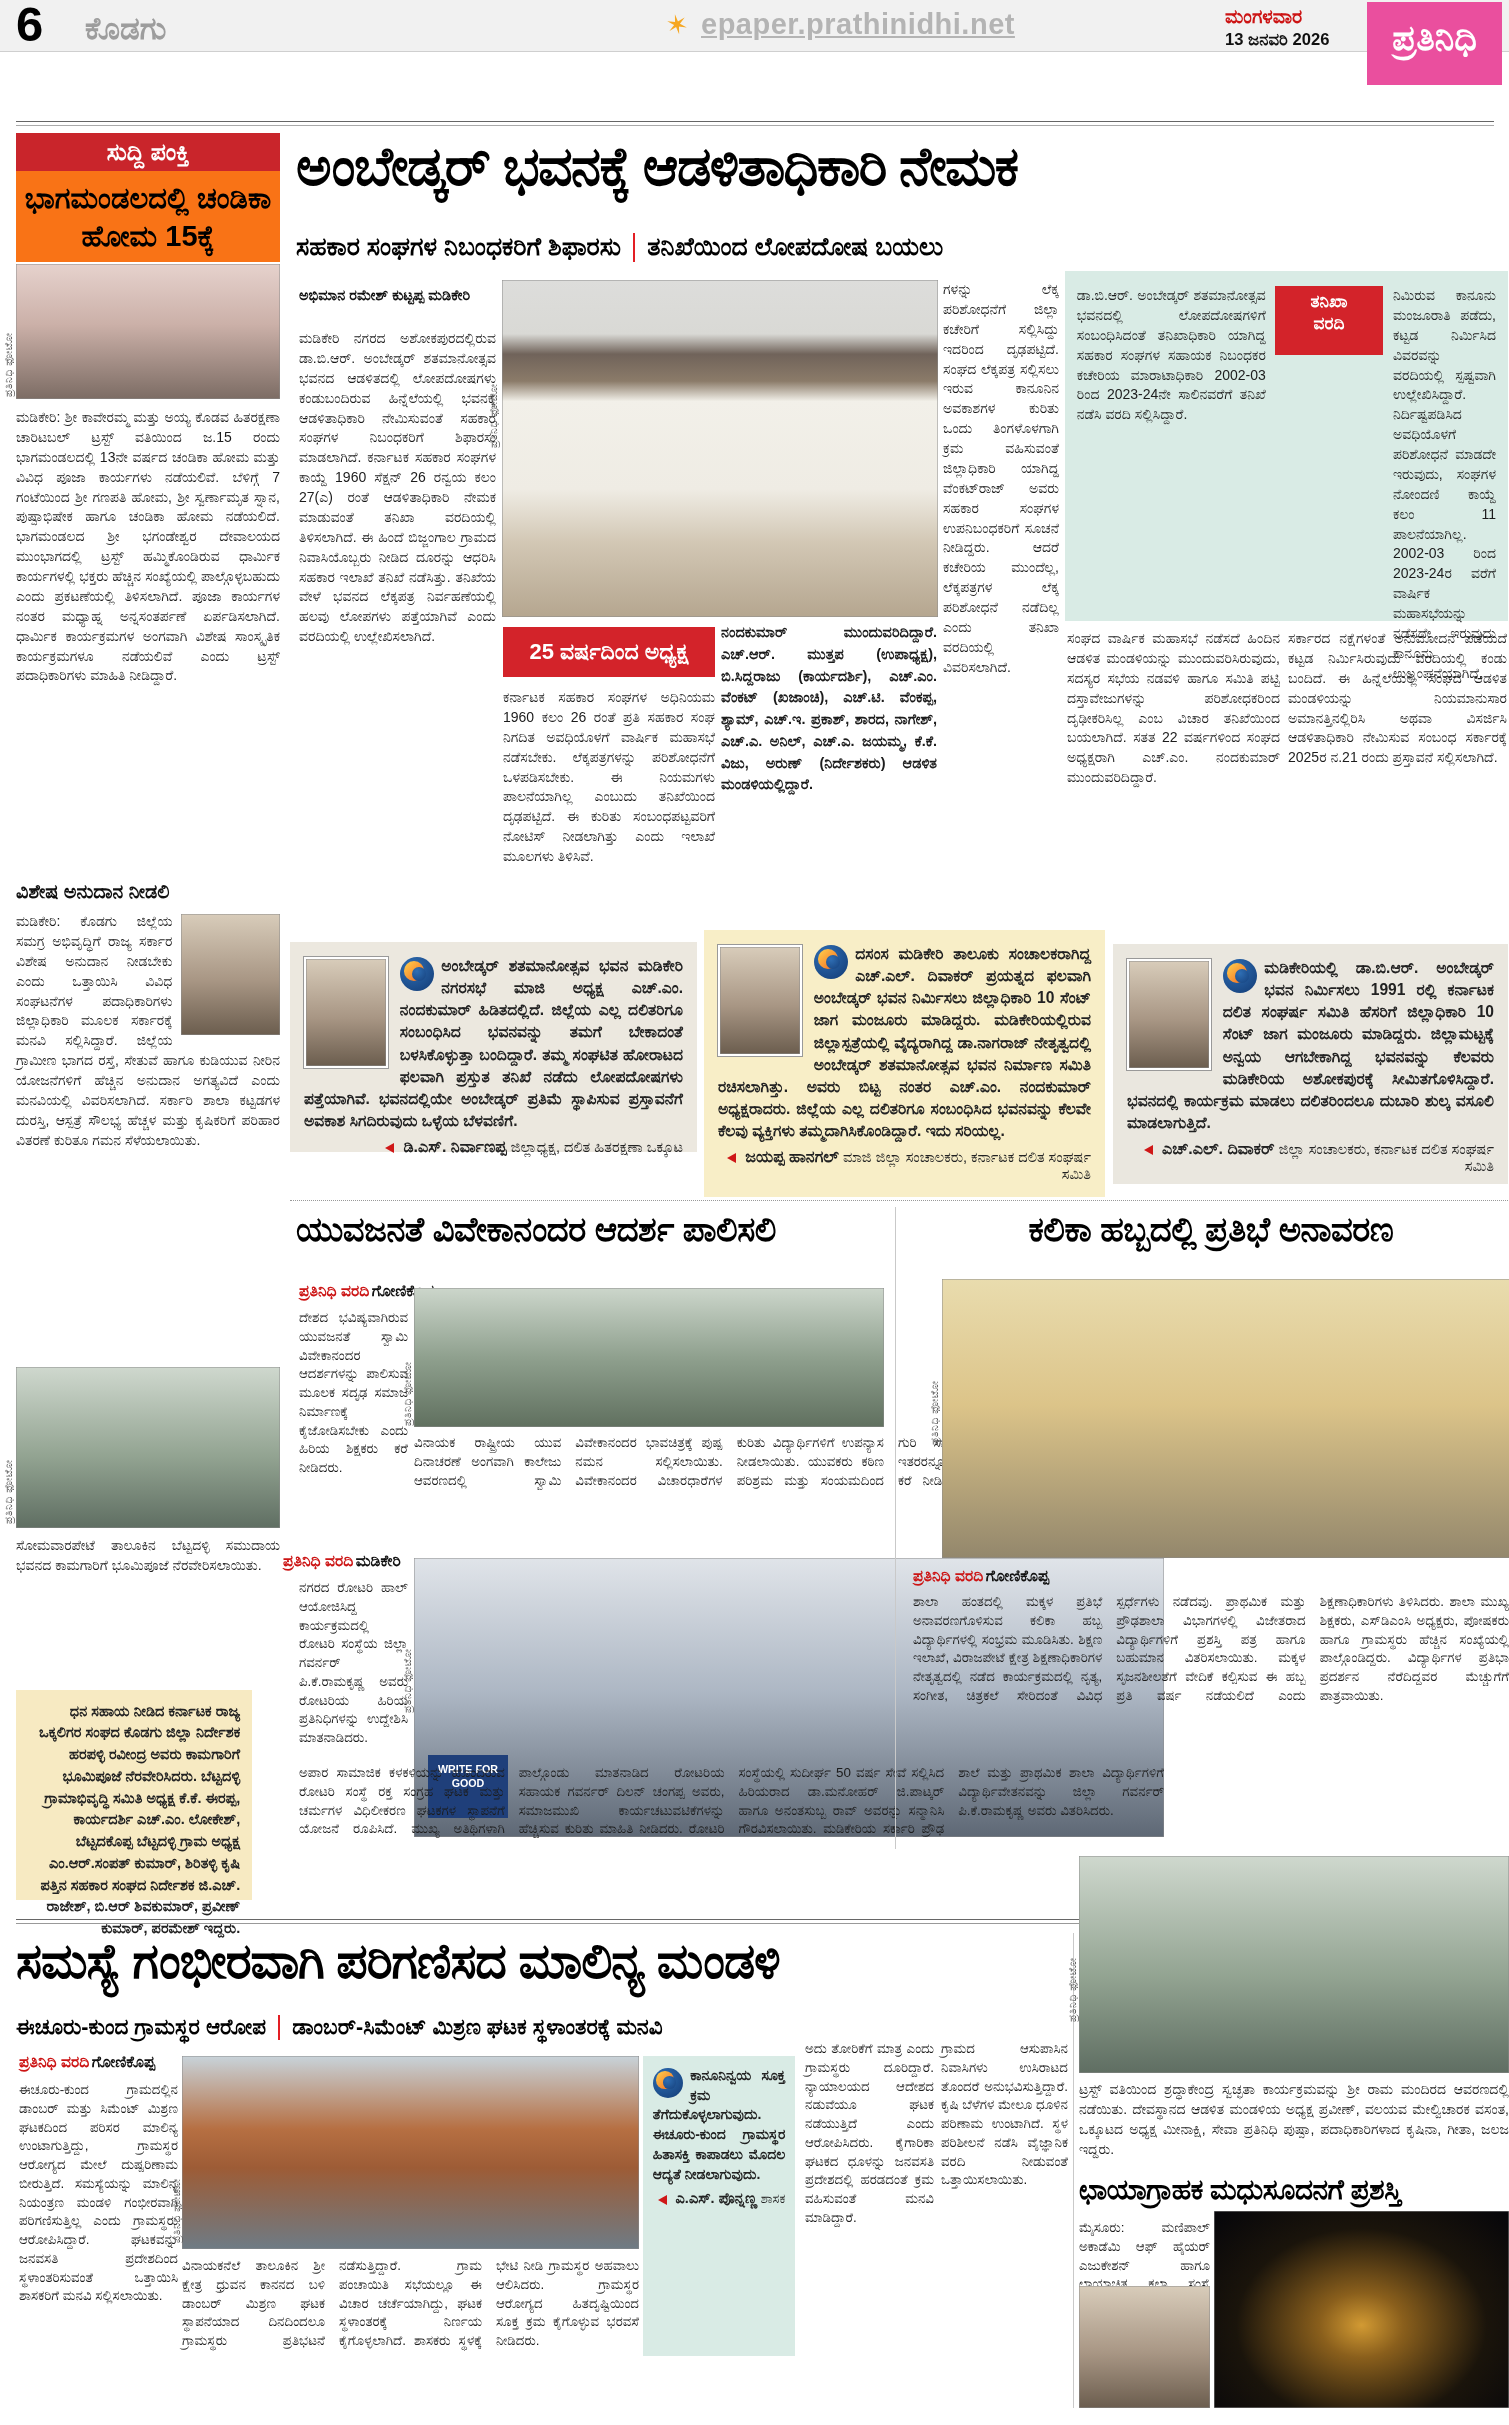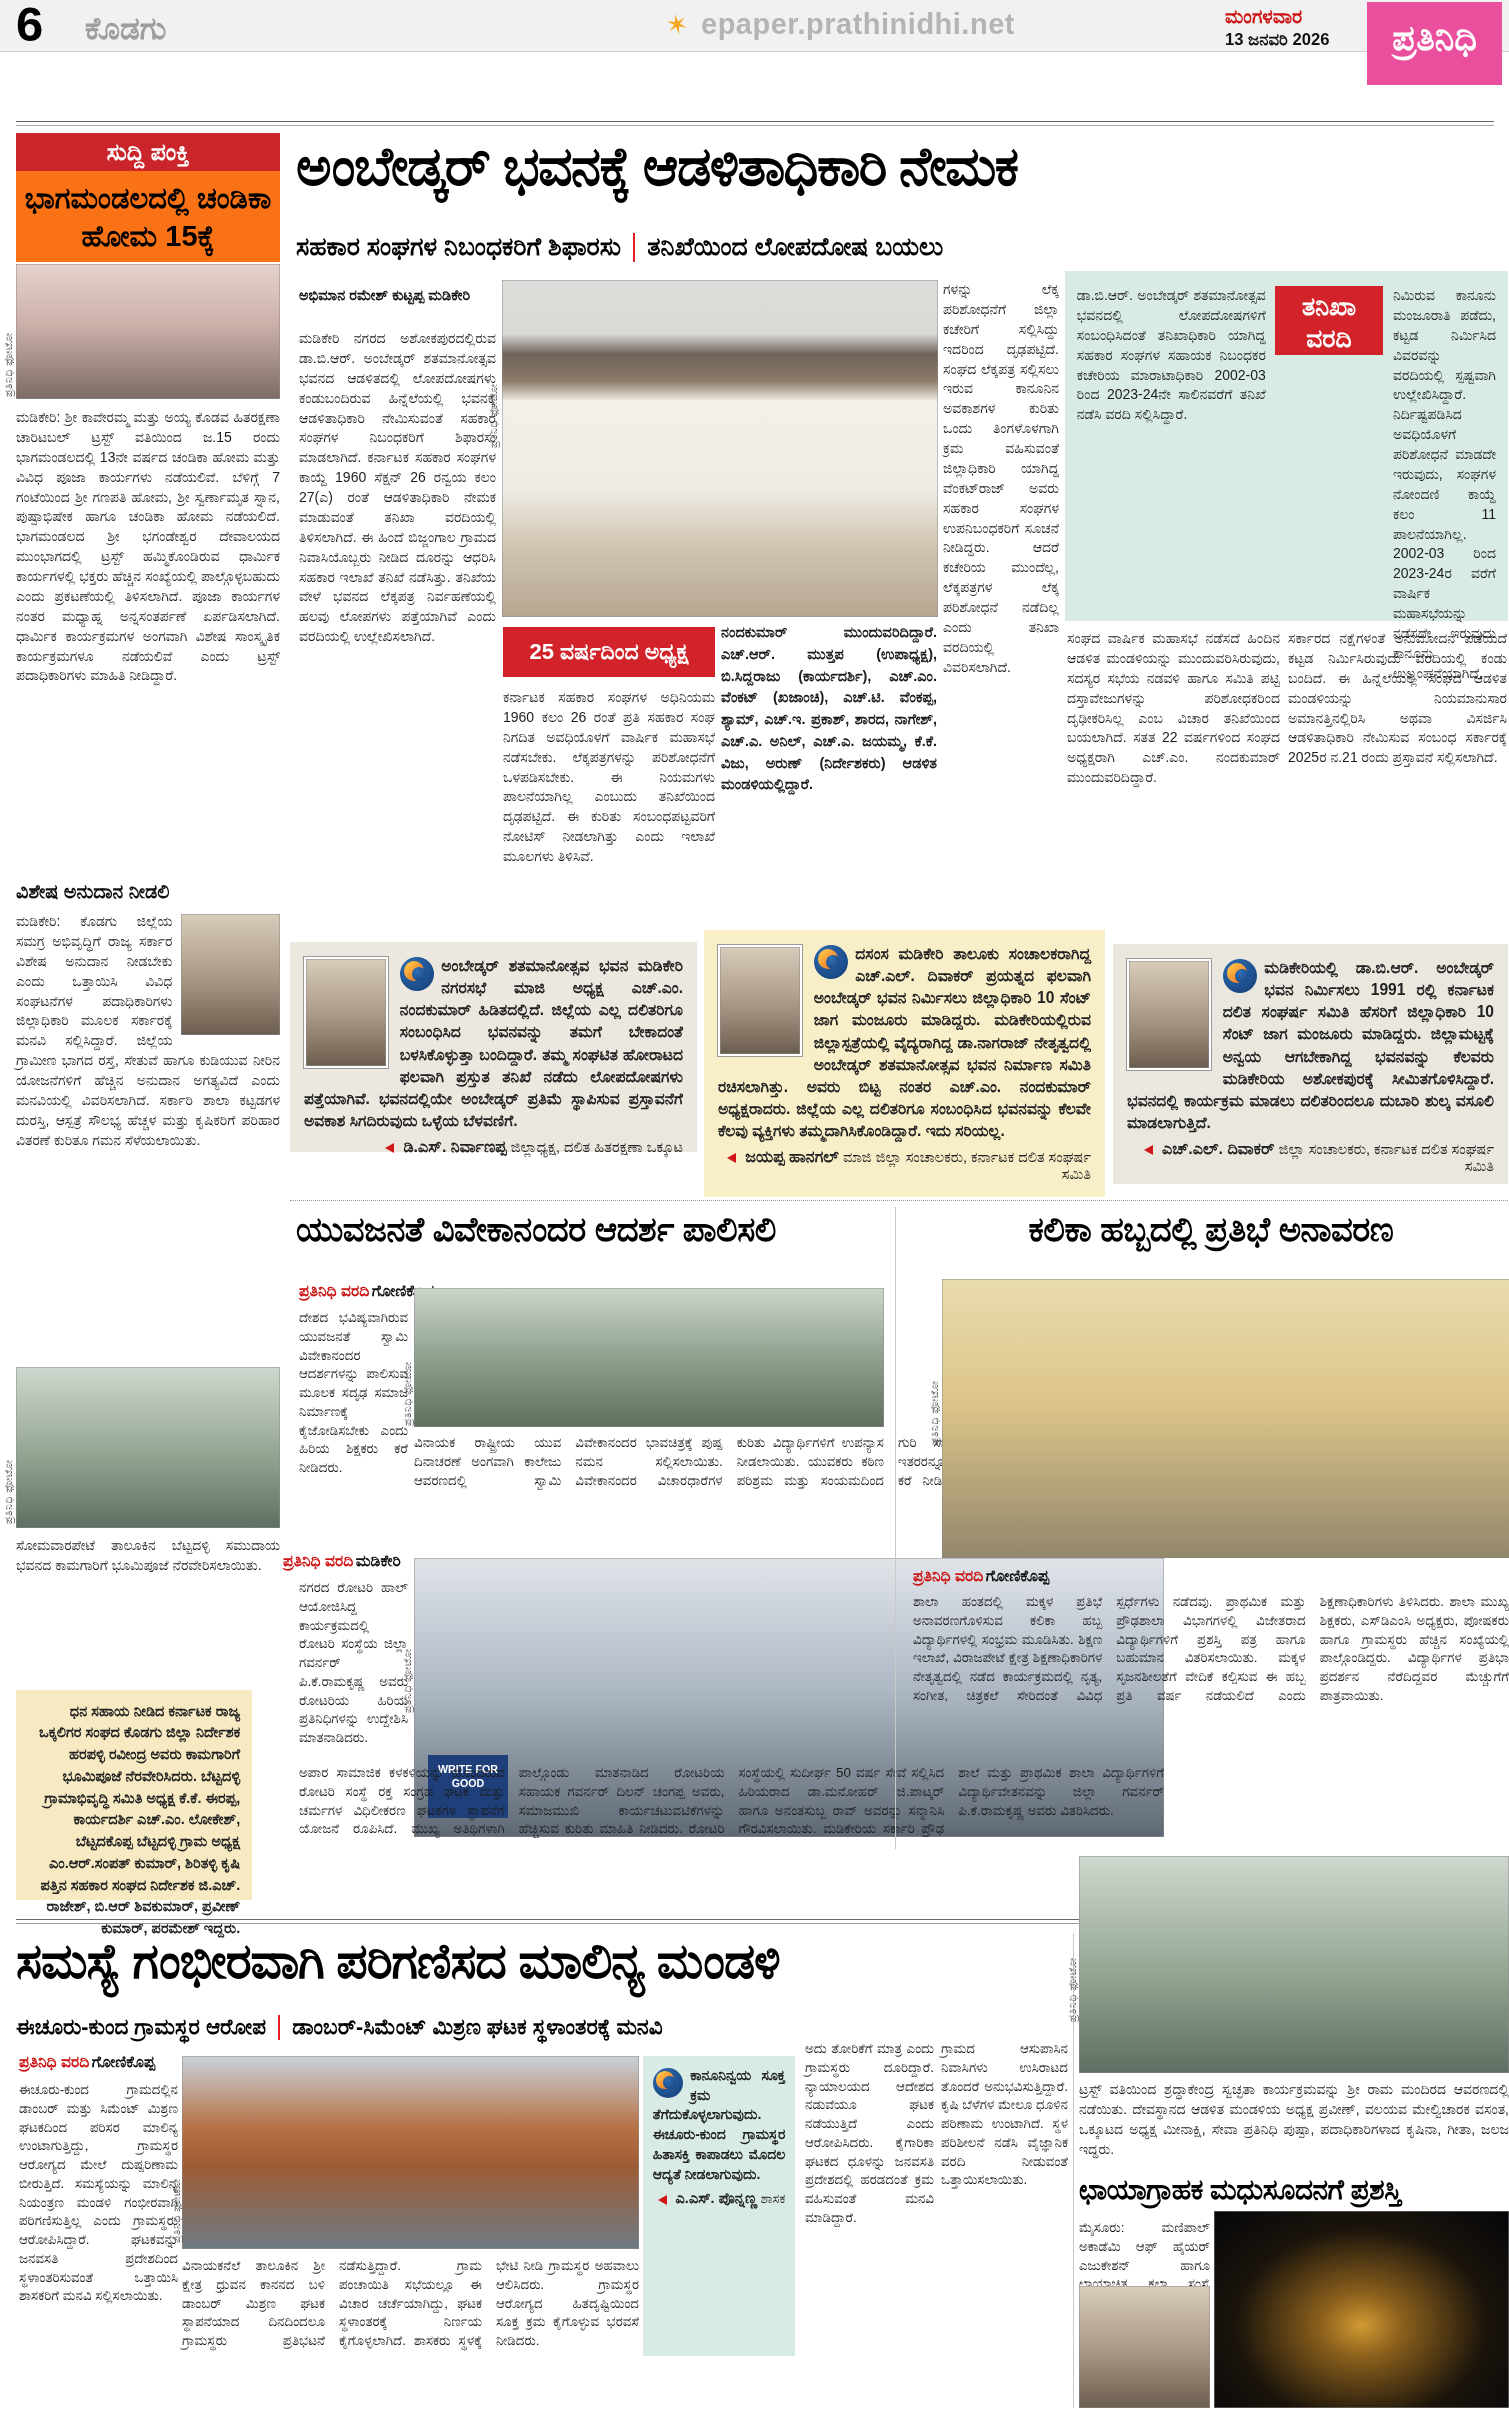--- a/index.html
+++ b/index.html
@@ -7,21 +7,21 @@
         font-family:"Liberation Sans",sans-serif;color:#111;}
   .abs{position:absolute;}
   .kn{font-size:14px;line-height:1.42;text-align:justify;color:#1c1c1c;}
   .knsm{font-size:13.4px;line-height:1.4;text-align:justify;color:#1c1c1c;}
   .b{font-weight:bold;}
   
   .hband{left:0;top:0;width:1510px;height:51px;background:#f1f1f1;border-bottom:0.5px solid #cfcfcf;}
   .pagenum{left:16px;top:-4.3px;font-size:49px;font-weight:bold;color:#000;}
   .edition{left:85px;top:10.7px;font-size:31px;font-weight:bold;color:#9d9d9d;}
   .spark{left:666px;top:8.6px;font-size:27px;color:#f6a722;transform:rotate(-12deg);}
-  .site{left:701px;top:7.5px;font-size:29px;font-weight:bold;color:#b4b4b4;letter-spacing:0.5px;}
+  .site{left:701px;top:7.5px;font-size:29px;font-weight:bold;color:#b4b4b4;letter-spacing:0.5px;text-decoration:underline;}
   .day{left:1225px;top:6.4px;font-size:19.3px;font-weight:bold;color:#cc1414;}
   .date{left:1225px;top:30px;font-size:16.6px;font-weight:bold;color:#111;}
   .logo{left:1367px;top:2.1px;width:135px;height:83px;background:#ea4f9e;color:#fff;
         font-size:35px;font-weight:bold;text-align:center;line-height:71px;z-index:6;}
   .mainrule{left:16px;top:121px;width:1478px;height:2.7px;border-top:1.1px solid #666;border-bottom:0.5px solid #aaa;}
   
   .dotrule{border-top:1.6px dotted #999;height:0;}
   .dblrule{height:3.2px;border-top:1.1px solid #666;border-bottom:0.5px solid #999;}
   .vline{width:1.1px;background:#c9c9c9;}
   
@@ -46,21 +46,21 @@
   
   .headline1{left:296px;top:135px;width:1210px;font-size:54px;font-weight:bold;color:#000;
              letter-spacing:-1.6px;white-space:nowrap;}
   .subrow{left:296px;top:232px;width:1210px;display:flex;align-items:center;}
   .subrow .t{font-size:25px;font-weight:bold;color:#000;}
   .redbar{width:2.7px;height:29px;background:#e31e24;margin:0 11.8px;}
   .bylineMain{left:299px;top:286px;width:198px;font-size:14.5px;font-weight:bold;line-height:1.35;}
   .redTag{left:503px;top:627px;width:212px;height:50px;background:#d3232a;color:#fff;
           font-size:22px;font-weight:bold;text-align:center;line-height:50px;}
   .tealBox{background:#d9ebe5;}
-  .investLabel{background:#d3232a;color:#fff;font-size:25px;font-weight:bold;text-align:center;line-height:1.25;padding-top:5.4px;box-sizing:border-box;}
+  .investLabel{background:#d3232a;color:#fff;font-size:17px;font-weight:bold;text-align:center;line-height:1.25;padding-top:5.4px;box-sizing:border-box;}
   
   .quote{box-sizing:border-box;padding:13px 14px;}
   .q1{background:#ece8df;} .q2{background:#f8eec7;} .q3{background:#eae7df;}
   .quote .qph{float:left;width:80px;height:107px;margin:2.1px 11.8px 3.2px 0;border:2.1px solid #fff;outline:0.5px solid #999;}
   .qicon{float:left;width:34px;height:34px;border-radius:50%;position:relative;margin:2.1px 7.5px 2.1px 0;
          background:radial-gradient(circle at 35% 30%,#2f6fb5,#123a74);}
   .qicon::before{content:"";position:absolute;left:12%;top:12%;width:58%;height:58%;border-radius:50%;
          background:linear-gradient(135deg,#ffd24d,#f26522);}
   .qicon::after{content:"";position:absolute;left:36%;top:28%;width:42%;height:42%;border-radius:50%;
          background:radial-gradient(circle at 35% 30%,#2f6fb5,#15407c);}

